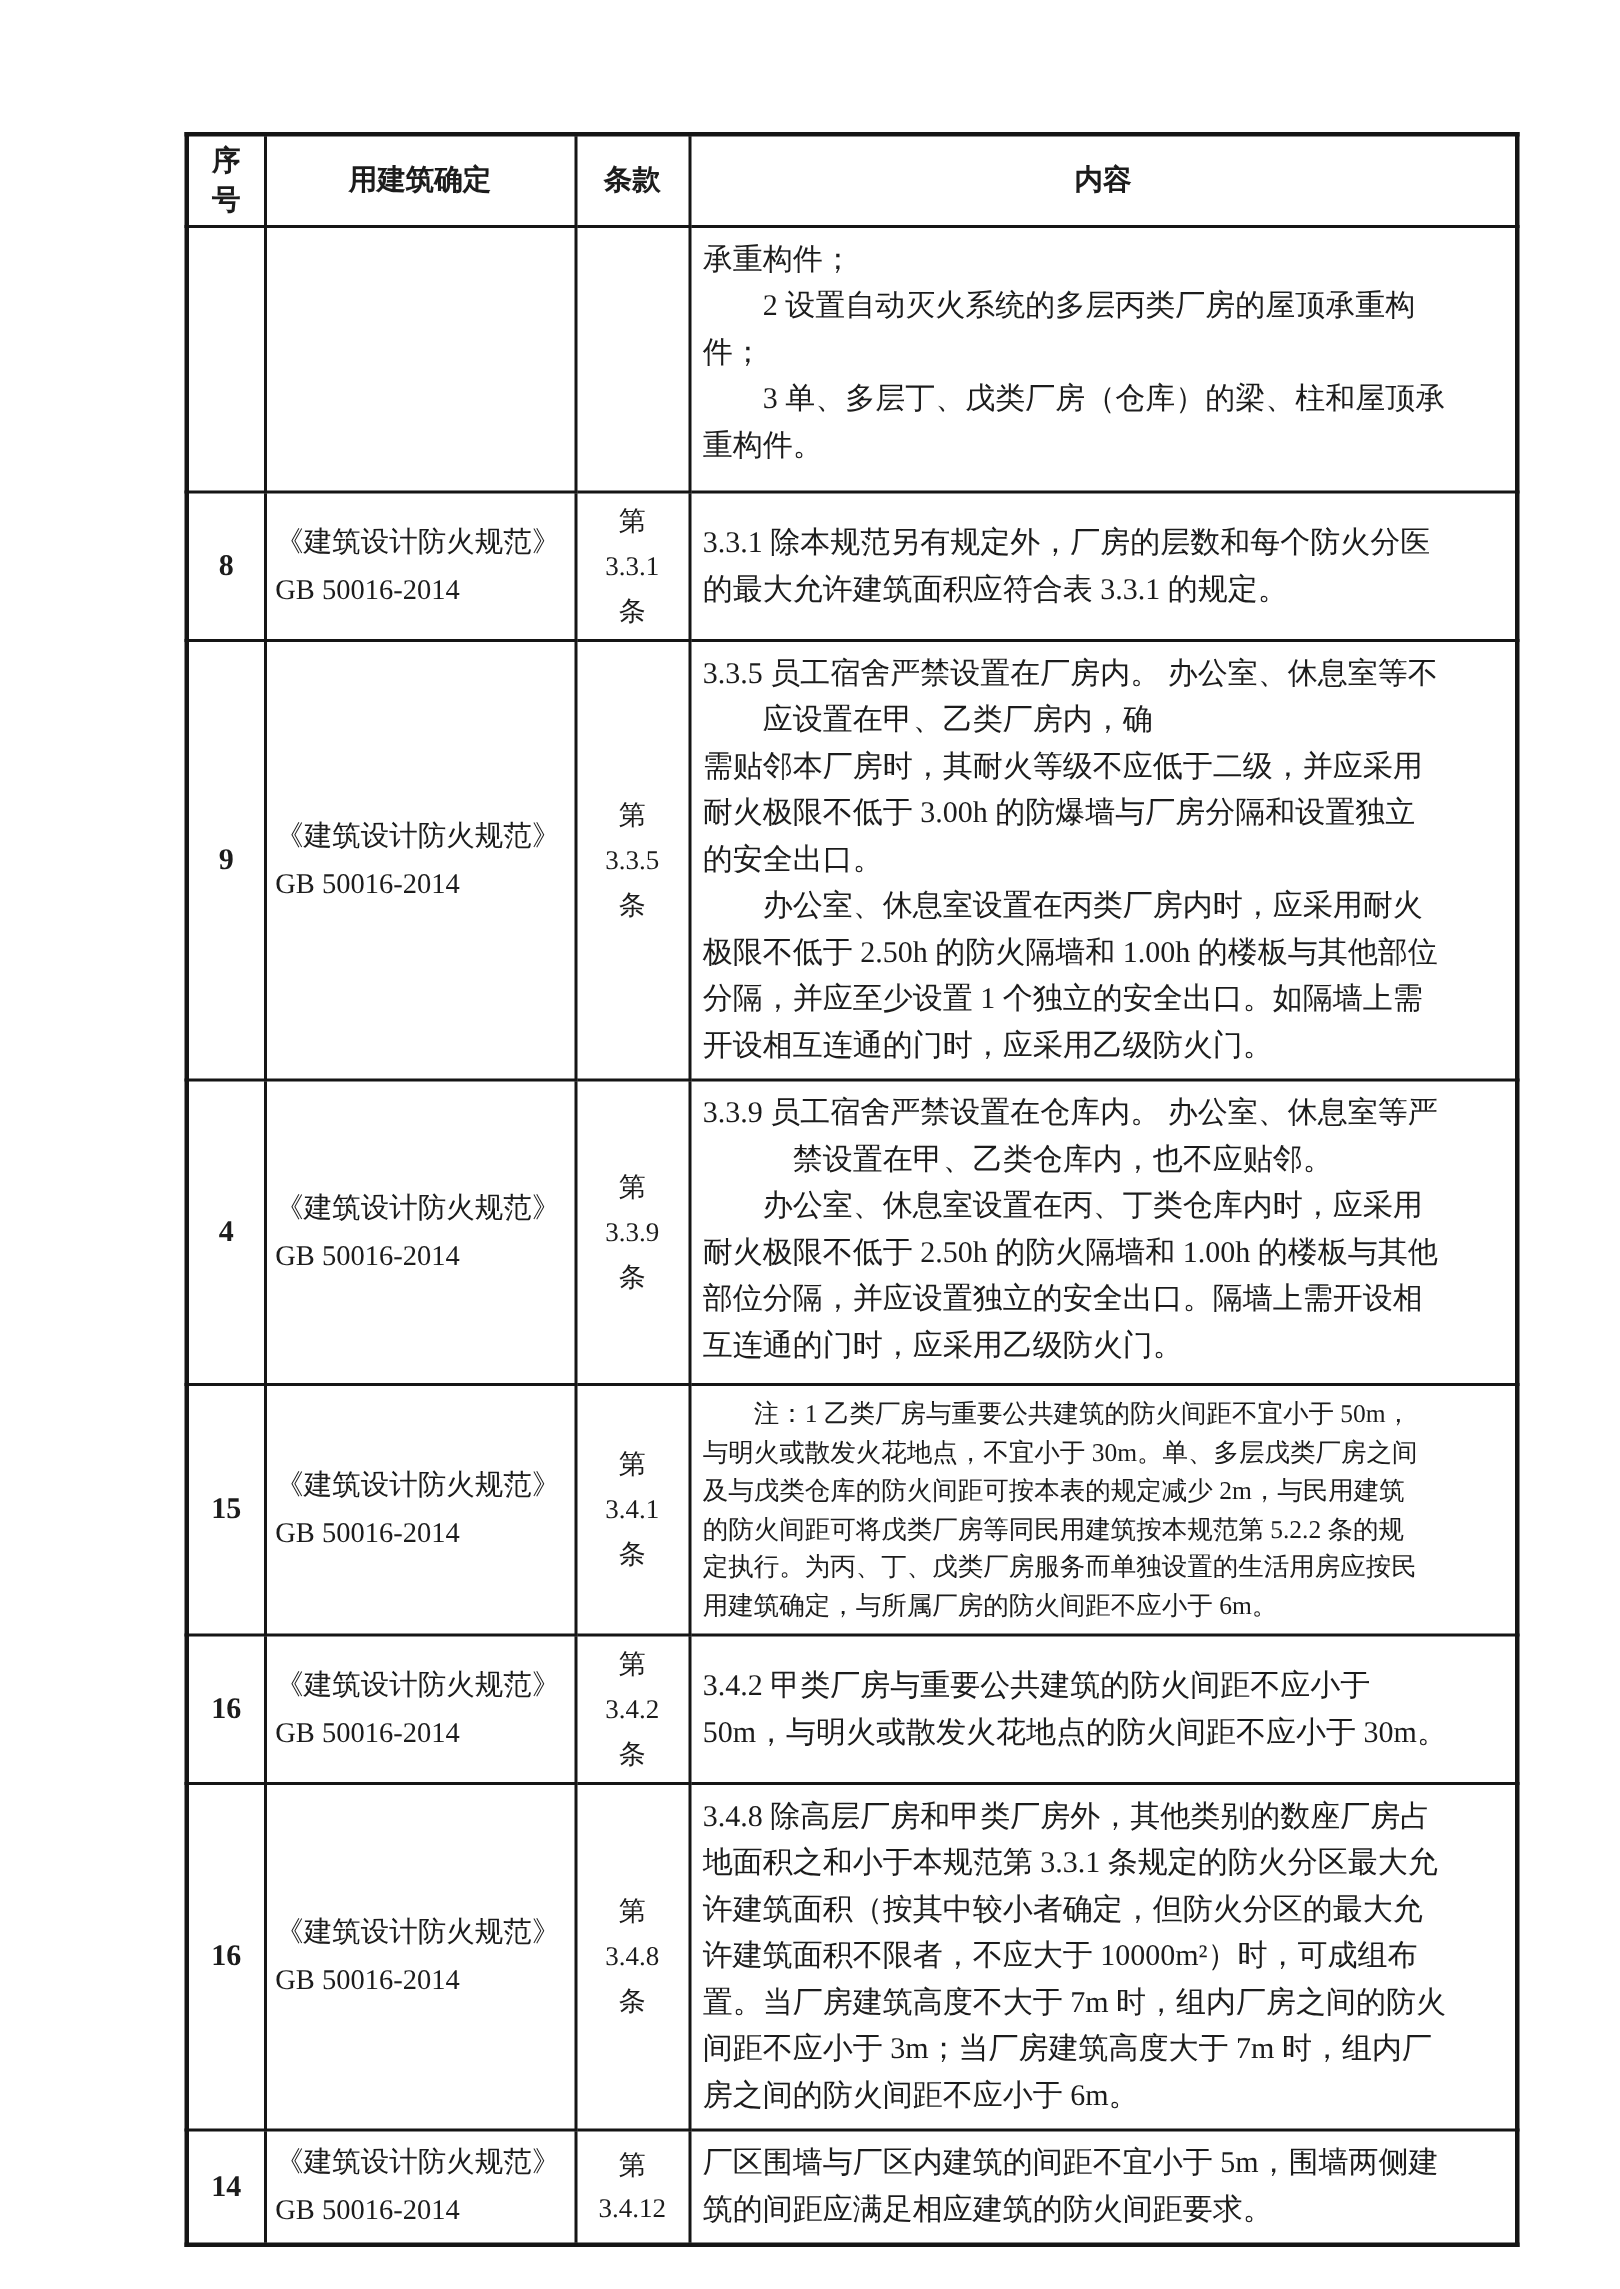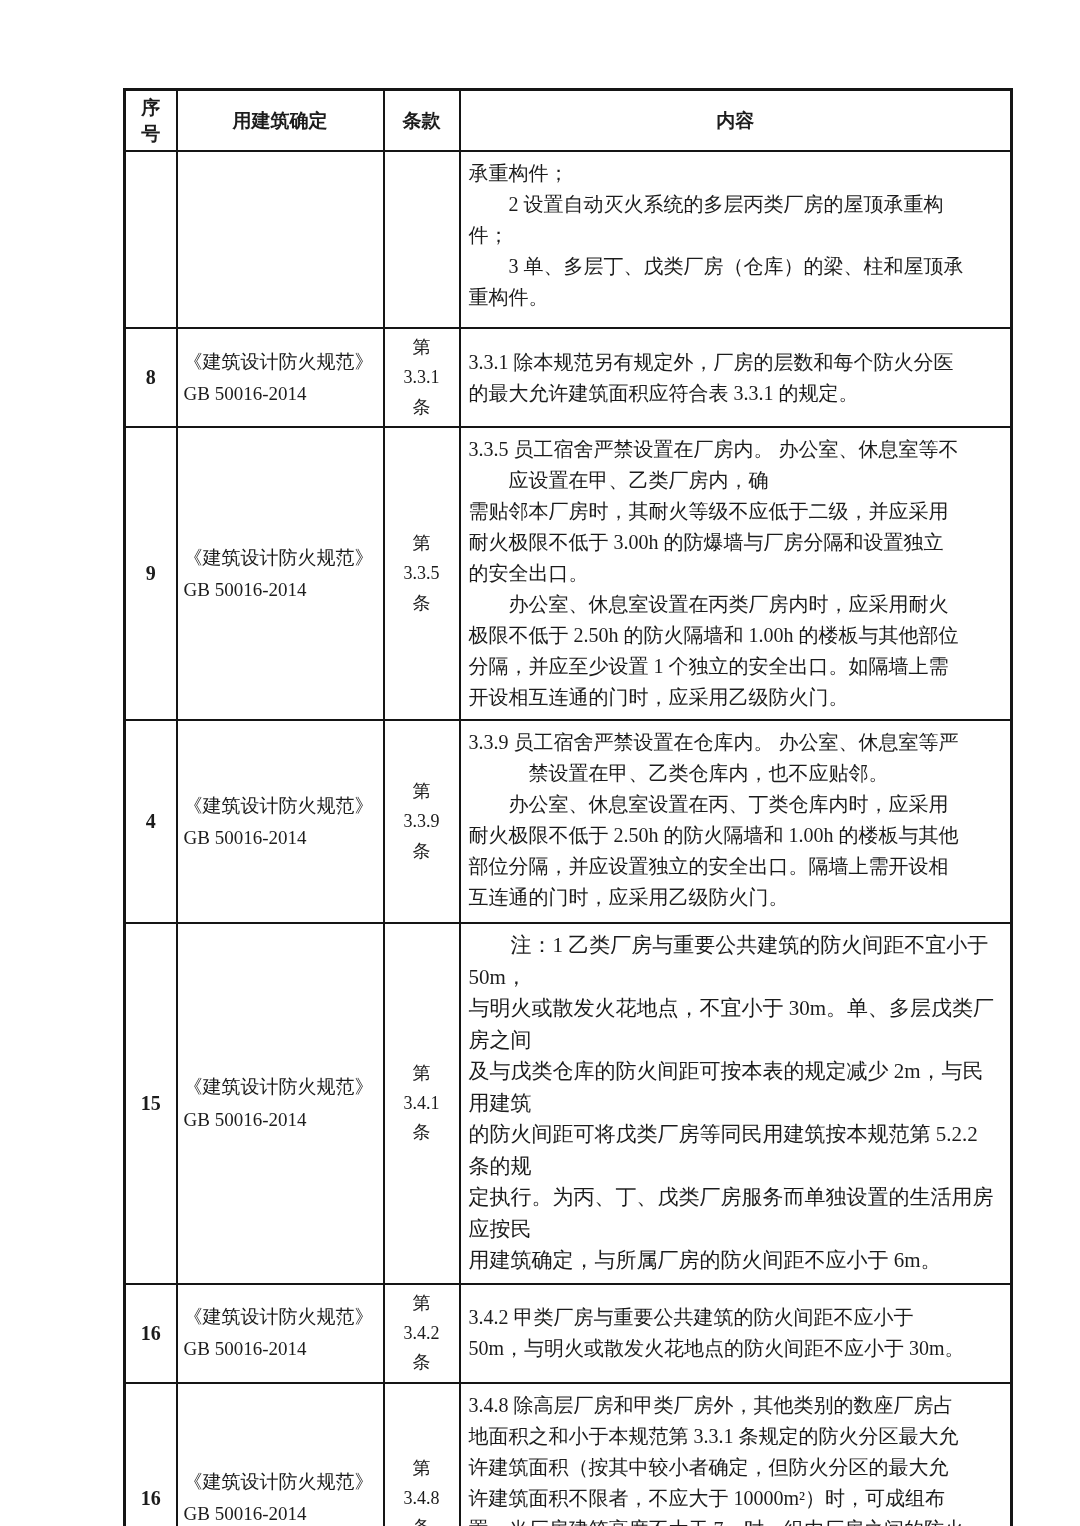--- a/index.html
+++ b/index.html
@@ -72,21 +72,21 @@
   }
   tr.r0  { height: 177px; }
   tr.r8  { height: 81px; }
   tr.r9  { height: 287px; }
   tr.r10 { height: 203px; }
   tr.r11 { height: 159px; }
   tr.r12 { height: 85px; }
   tr.r13 { height: 200px; }
   tr.r14 { height: 68px; }
   tr.r11 td.content-cell {
-    font-size: 21px;
+    font-size: 17px;
     line-height: 1.5;
     margin-top: 37px;
   }
   tr.r8 td.content-cell, tr.r12 td.content-cell, tr.r14 td.content-cell {
     vertical-align: middle;
   }
 </style>
 </head>
 <body>
 
@@ -190,14 +190,23 @@
 3.4.8
 条</td>
       <td class="content-cell">3.4.8 除高层厂房和甲类厂房外，其他类别的数座厂房占
 地面积之和小于本规范第 3.3.1 条规定的防火分区最大允
 许建筑面积（按其中较小者确定，但防火分区的最大允
 许建筑面积不限者，不应大于 10000m²）时，可成组布
 置。当厂房建筑高度不大于 7m 时，组内厂房之间的防火
 间距不应小于 3m；当厂房建筑高度大于 7m 时，组内厂
 房之间的防火间距不应小于 6m。</td>
     </tr>
+    <tr class="r14">
+      <td class="no-cell">14</td>
+      <td class="name-cell">《建筑设计防火规范》
+GB 50016-2014</td>
+      <td class="clause-cell">第
+3.4.12</td>
+      <td class="content-cell">厂区围墙与厂区内建筑的间距不宜小于 5m，围墙两侧建
+筑的间距应满足相应建筑的防火间距要求。</td>
+    </tr>
   </tbody>
 </table>
 
 </body></html>

